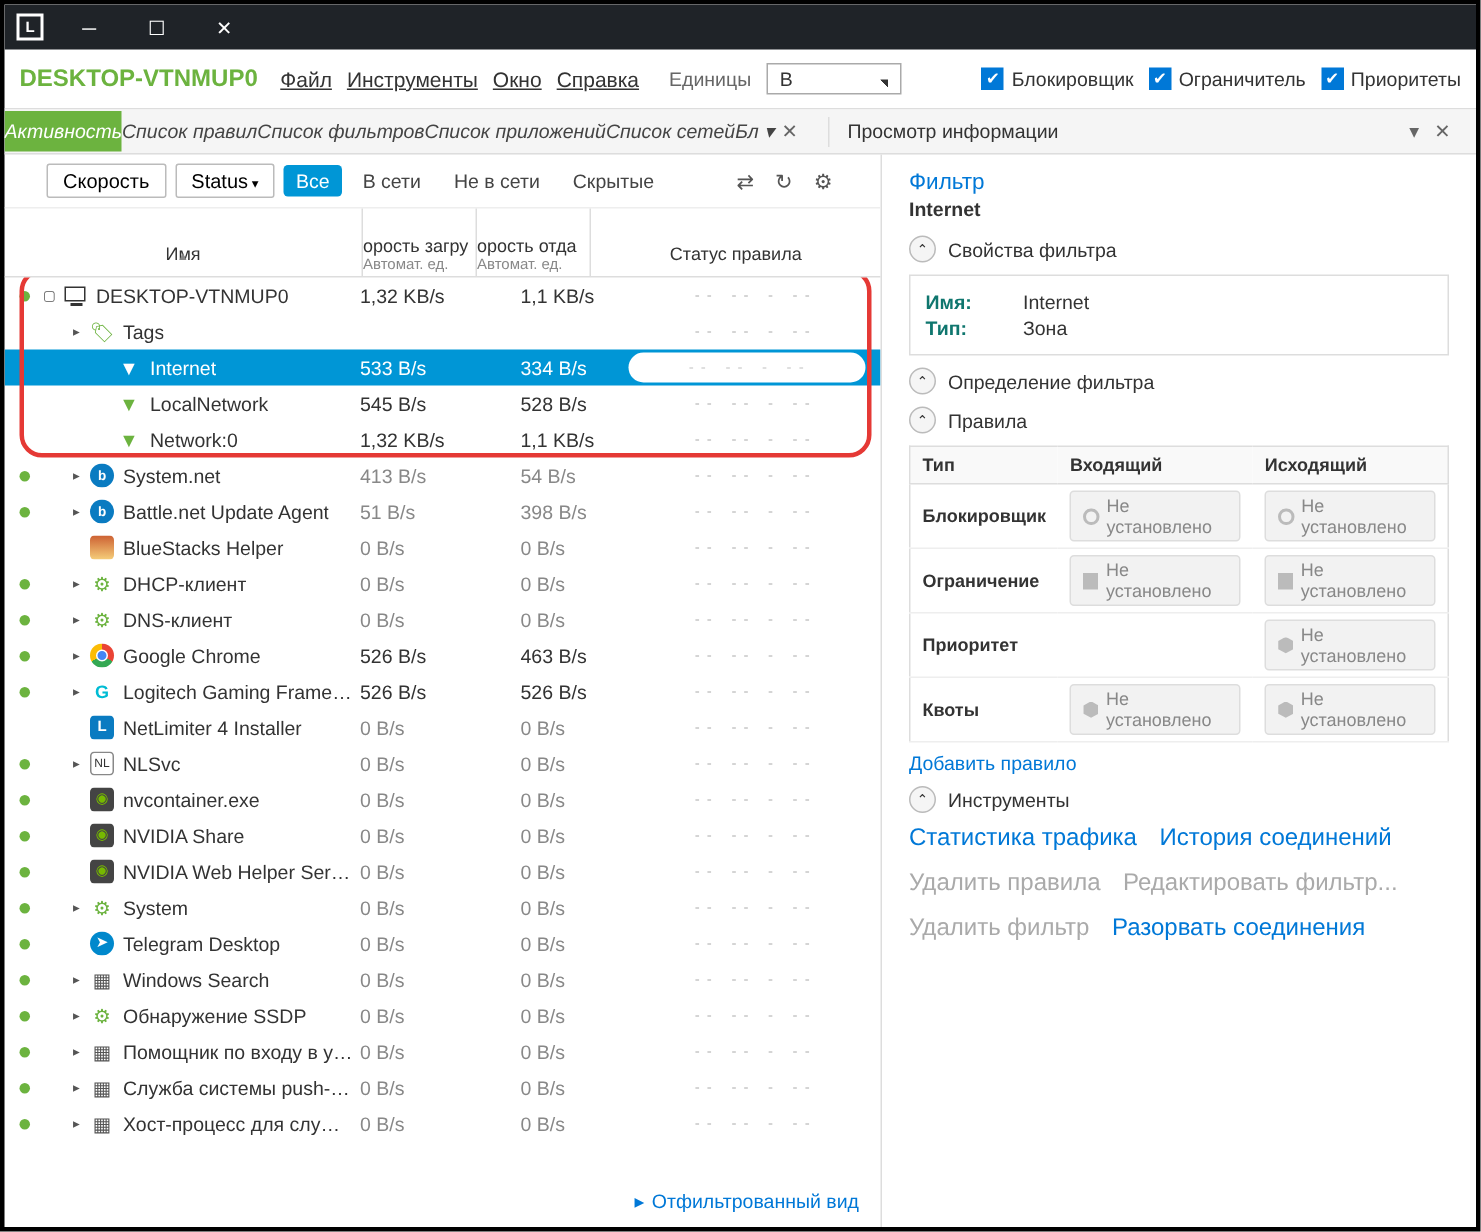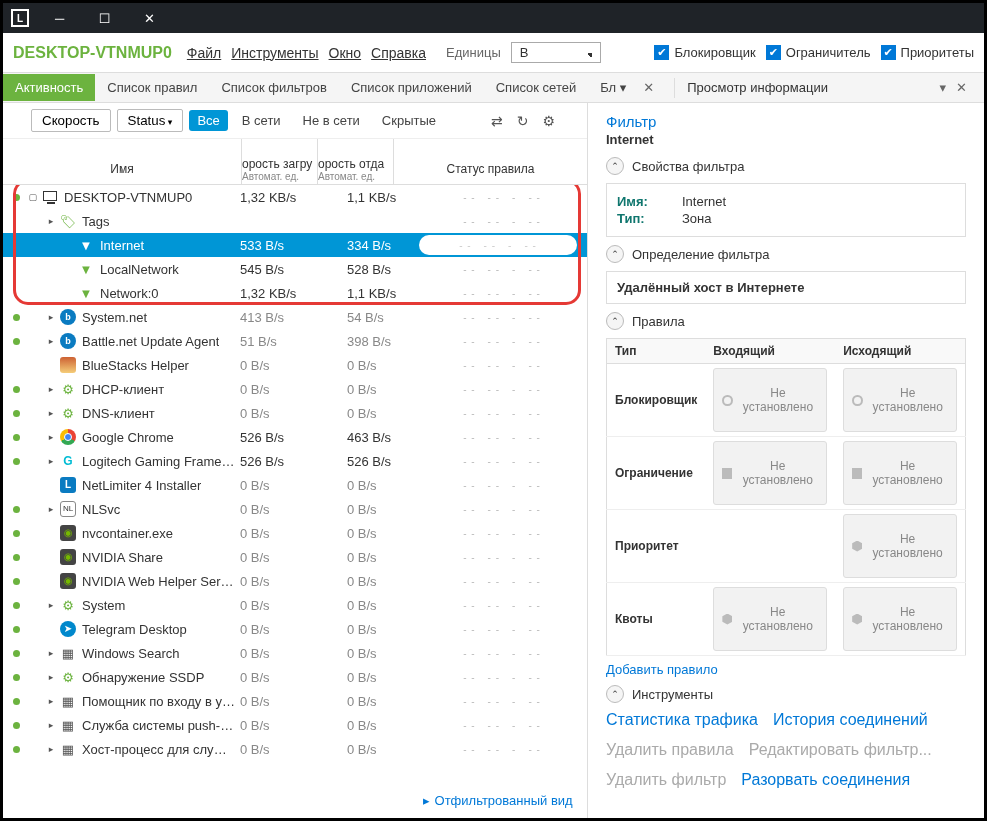--- a/index.html
+++ b/index.html
@@ -16,21 +16,21 @@
 .device-name { color: #6cb33f; font-weight: bold; font-size: 16px; margin-right: 5px; }
 .menu-item { color: #333; font-size: 14px; cursor: pointer; }
 .menu-item .ul { text-decoration: underline; }
 .units-label { color: #666; margin-left: 10px; }
 .units-select { border: 1px solid #aaa; padding: 2px 25px 2px 8px; background: #fff linear-gradient(45deg,transparent 50%,#333 50%) no-repeat; background-position: right 8px top 10px; background-size: 5px 5px; position: relative; width: 90px; }
 .check-toggle { display: flex; align-items: center; gap: 5px; }
 .check-box { width: 15px; height: 15px; background: #0078d7; color: #fff; display: flex; align-items: center; justify-content: center; font-size: 11px; }
 
 
 .tabstrip { height: 30px; display: flex; align-items: center; background: #f5f5f5; border-bottom: 1px solid #ddd; }
-.tab { padding: 6px 12px; cursor: pointer; color: #444; font-size: 13px; }
+.tab { padding: 6px 0; cursor: pointer; color: #444; font-size: 13px; font-style: italic; }
 .tab.active { background: #6cb33f; color: #fff; }
 .tab-icons { margin-left: auto; display: flex; align-items: center; padding-right: 10px; gap: 10px; }
 .vsep { width: 1px; height: 20px; background: #ddd; margin-left: 5px; }
 .right-panel-header { display: flex; align-items: center; padding: 6px 12px; flex: 1; }
 .info-title { flex: 1; }
 .chev-icon, .x-icon { cursor: pointer; padding: 0 5px; color: #666; }
 
 
 .main { display: flex; height: calc(100% - 100px); }
 .left-panel { width: 585px; border-right: 1px solid #ddd; display: flex; flex-direction: column; }
@@ -86,21 +86,21 @@
 .prop-box { border: 1px solid #ddd; padding: 8px 10px; font-size: 13px; }
 .prop-row { display: flex; margin: 2px 0; }
 .prop-row .k { width: 65px; color: #0f766e; font-weight: bold; }
 .prop-row .v { color: #333; }
 .desc-box { border: 1px solid #ddd; padding: 8px 10px; font-weight: bold; }
 
 .rules-table { border: 1px solid #ddd; width: 100%; border-collapse: collapse; font-size: 12px; }
 .rules-table th { text-align: left; padding: 5px 8px; font-weight: bold; border-bottom: 1px solid #ddd; background: #f9f9f9; }
 .rules-table td { padding: 4px 8px; border-bottom: 1px solid #eee; }
 .rules-table td:first-child { font-weight: bold; }
-.rule-pill { display: inline-flex; align-items: center; gap: 5px; background: #f2f2f2; border: 1px solid #ddd; border-radius: 3px; padding: 17px 8px; color: #888; text-align: center; }
+.rule-pill { display: inline-flex; align-items: center; gap: 5px; background: #f2f2f2; border: 1px solid #ddd; border-radius: 3px; padding: 2px 8px; color: #888; }
 .rule-pill .circ { width: 11px; height: 11px; border: 2px solid #bbb; border-radius: 50%; }
 .rule-pill .hex { width: 11px; height: 11px; background: #bbb; clip-path: polygon(50% 0,100% 25%,100% 75%,50% 100%,0 75%,0 25%); }
 
 .link { color: #0078d7; cursor: pointer; }
 .link.disabled { color: #aaa; cursor: default; }
 .tool-links { display: flex; flex-wrap: wrap; gap: 12px 15px; margin-top: 5px; font-size: 16px; }
 
 .footer-link { position: absolute; bottom: 10px; left: 420px; color: #0078d7; cursor: pointer; display: flex; align-items: center; gap: 5px; }
 
 
@@ -686,21 +686,20 @@
         <div class="prop-row">
             <span class="k">Тип:</span>
             <span class="v">Зона</span>
           </div>
       </div>
 
       <div class="collapsible">
           <span class="chev">⌃</span>
           <span>Определение фильтра</span>
         </div>
-      <div class="desc-box">Удалённый хост в Интернете</div>
 
       <div class="collapsible">
           <span class="chev">⌃</span>
           <span>Правила</span>
         </div>
       <table class="rules-table">
         <tbody>
             <tr>
               <th>Тип</th>
               <th>Входящий</th>

